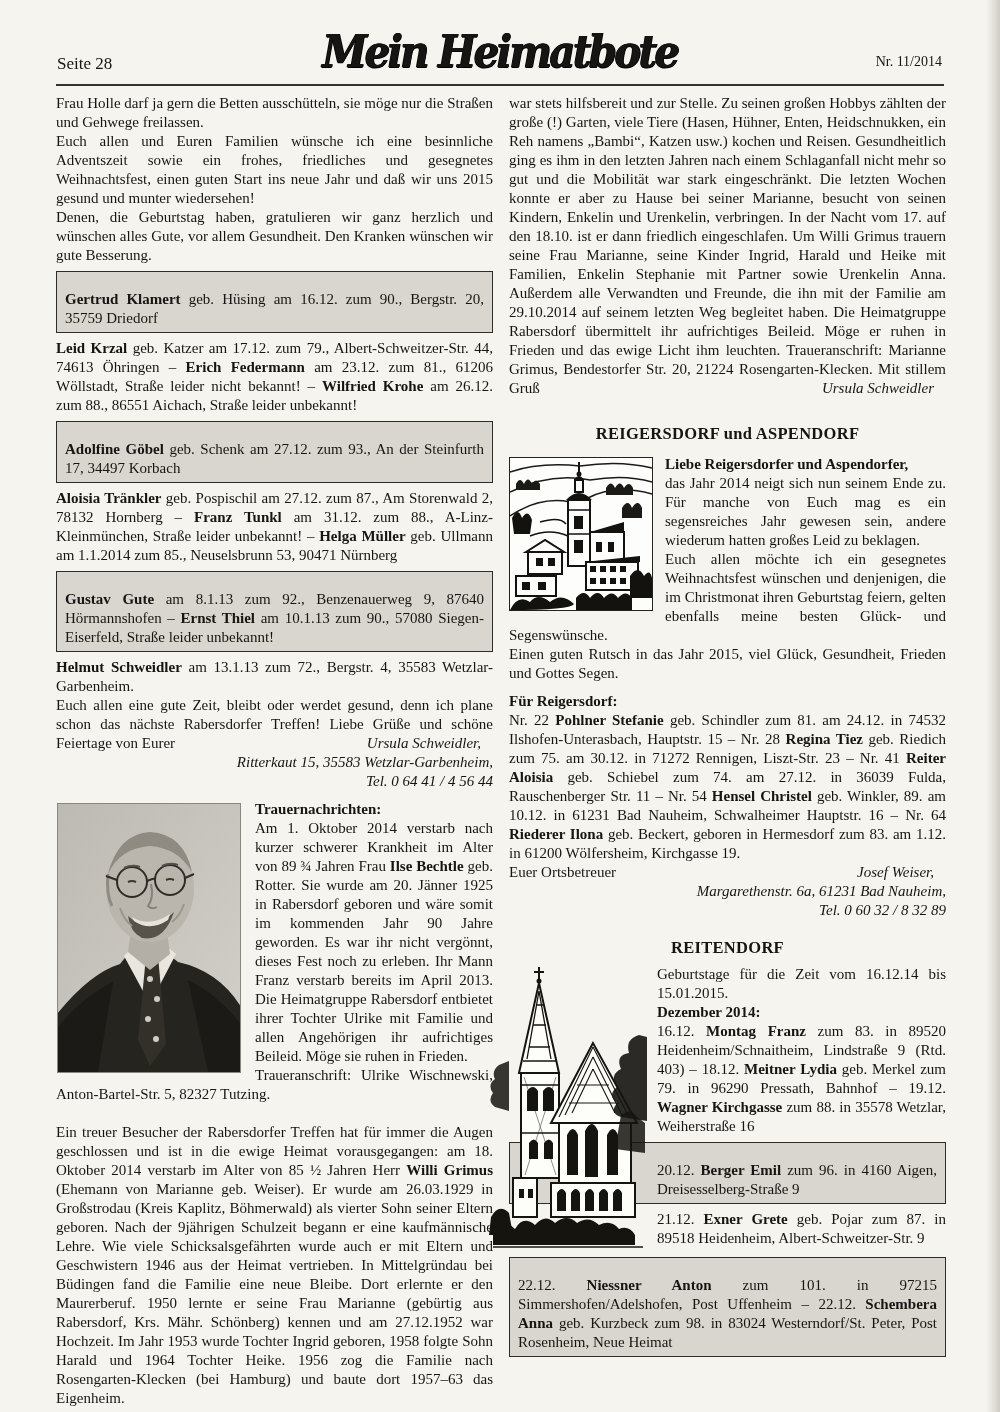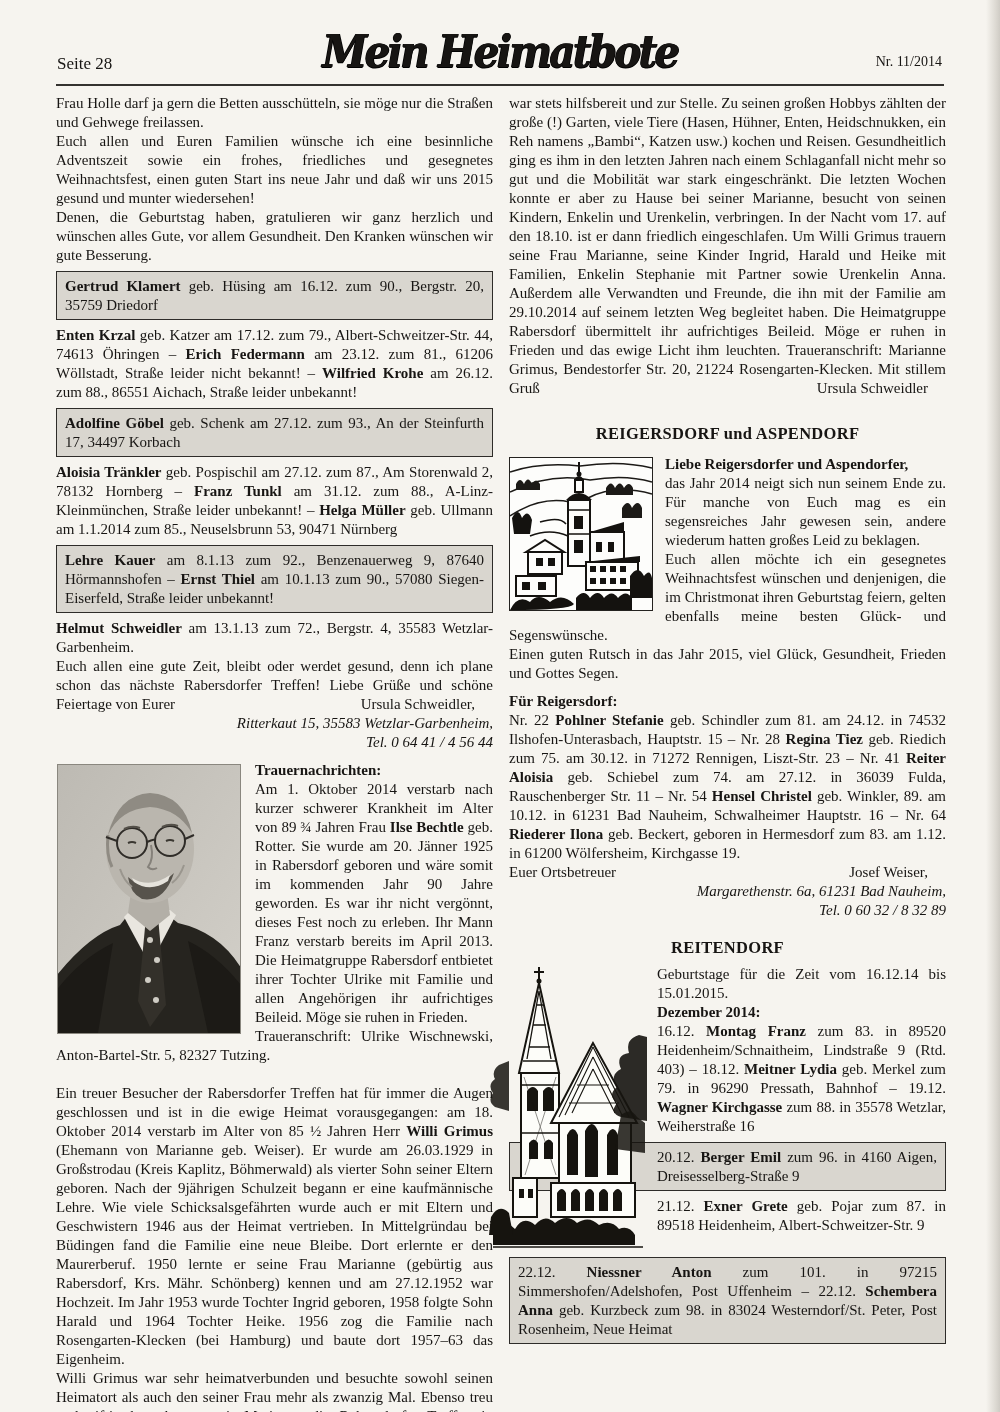--- a/index.html
+++ b/index.html
@@ -18,23 +18,23 @@
     font-family:"DejaVu Serif",serif;font-weight:bold;font-style:italic;
     font-size:44px;letter-spacing:-3px;transform:scaleX(.92);
     text-shadow:.7px 0 0 #000,-.7px 0 0 #000,0 .5px 0 #000;}
   .hdr-rule{position:absolute;left:56px;right:56px;top:84px;height:2px;background:#34322f;}
   
   .col{position:absolute;top:94px;width:437px;font-size:15px;line-height:19px;
     text-align:justify;}
   .col-left{left:56px;}
   .col-right{left:509px;}
   .col p{margin:0;}
-  .gbox{border:1.5px solid #2e2c29;background:#d9d6cf;padding:5px 8px 4px;margin:6px 0;}
+  .gbox{border:1.5px solid #2e2c29;background:#d9d6cf;padding:18px 8px 4px;margin:6px 0;}
   .rel{position:relative;}
-  .sig-abs{position:absolute;right:18px;bottom:0;}
+  .sig-abs{position:absolute;right:12px;bottom:0;font-style:italic;}
   .sig-line{text-align:right;font-style:italic;}
   .section-heading{text-align:center;font-weight:bold;font-size:16.5px;letter-spacing:.3px;}
   .sh-reig{margin:26px 0 12px !important;}
   .sh-reit{margin:18px 0 8px !important;}
   .mt-blank{margin-top:19px !important;}
   .mt-half{margin-top:9px !important;}
   .portrait{float:left;width:182px;height:268px;margin:3px 14px 3px 1px;
     border:1px solid #8a877f;background:#c7c4be;overflow:hidden;}
   .woodcut{float:left;width:142px;height:152px;margin:2px 12px 4px 0;
     border:1px solid #24221f;background:#fdfdfb;overflow:hidden;}
@@ -54,30 +54,30 @@
 
 <div class="col col-left">
   <p>Frau Holle darf ja gern die Betten ausschütteln, sie möge nur die Straßen und Gehwege freilassen.</p>
   <p>Euch allen und Euren Familien wünsche ich eine besinnliche Adventszeit sowie ein frohes, friedliches und gesegnetes Weihnachtsfest, einen guten Start ins neue Jahr und daß wir uns 2015 gesund und munter wiedersehen!</p>
   <p>Denen, die Geburtstag haben, gratulieren wir ganz herzlich und wünschen alles Gute, vor allem Gesundheit. Den Kranken wünschen wir gute Besserung.</p>
 
   <div class="gbox">
     <p><b>Gertrud Klamert</b> geb. Hüsing am 16.12. zum 90., Bergstr. 20, 35759 Driedorf</p>
   </div>
 
-  <p><b>Enten Krzal</b> geb. Katzer am 17.12. zum 79., Albert-Schweitzer-Str. 44, 74613 Öhringen – <b>Erich Federmann</b> am 23.12. zum 81., 61206 Wöllstadt, Straße leider nicht bekannt! – <b>Wilfried Krohe</b> am 26.12. zum 88., 86551 Aichach, Straße leider unbekannt!</p>
+  <p><b>Leid Krzal</b> geb. Katzer am 17.12. zum 79., Albert-Schweitzer-Str. 44, 74613 Öhringen – <b>Erich Federmann</b> am 23.12. zum 81., 61206 Wöllstadt, Straße leider nicht bekannt! – <b>Wilfried Krohe</b> am 26.12. zum 88., 86551 Aichach, Straße leider unbekannt!</p>
 
   <div class="gbox">
     <p><b>Adolfine Göbel</b> geb. Schenk am 27.12. zum 93., An der Steinfurth 17, 34497 Korbach</p>
   </div>
 
   <p><b>Aloisia Tränkler</b> geb. Pospischil am 27.12. zum 87., Am Storenwald 2, 78132 Hornberg – <b>Franz Tunkl</b> am 31.12. zum 88., A-Linz-Kleinmünchen, Straße leider unbekannt! – <b>Helga Müller</b> geb. Ullmann am 1.1.2014 zum 85., Neuselsbrunn 53, 90471 Nürnberg</p>
 
   <div class="gbox">
-    <p><b>Lehre Kauer</b> am 8.1.13 zum 92., Benzenauerweg 9, 87640 Hörmannshofen – <b>Ernst Thiel</b> am 10.1.13 zum 90., 57080 Siegen-Eiserfeld, Straße leider unbekannt!</p>
+    <p><b>Gustav Gute</b> am 8.1.13 zum 92., Benzenauerweg 9, 87640 Hörmannshofen – <b>Ernst Thiel</b> am 10.1.13 zum 90., 57080 Siegen-Eiserfeld, Straße leider unbekannt!</p>
   </div>
 
   <p><b>Helmut Schweidler</b> am 13.1.13 zum 72., Bergstr. 4, 35583 Wetzlar-Garbenheim.</p>
 
   <p class="rel">
     <span>Euch allen eine gute Zeit, bleibt oder werdet gesund, denn ich plane schon das nächste Rabersdorfer Treffen! Liebe Grüße und schöne Feiertage von Eurer</span>
     <span class="sig-abs">Ursula Schweidler,</span>
   </p>
   <p class="sig-line">Ritterkaut 15, 35583 Wetzlar-Garbenheim,</p>
   <p class="sig-line">Tel. 0 64 41 / 4 56 44</p>

